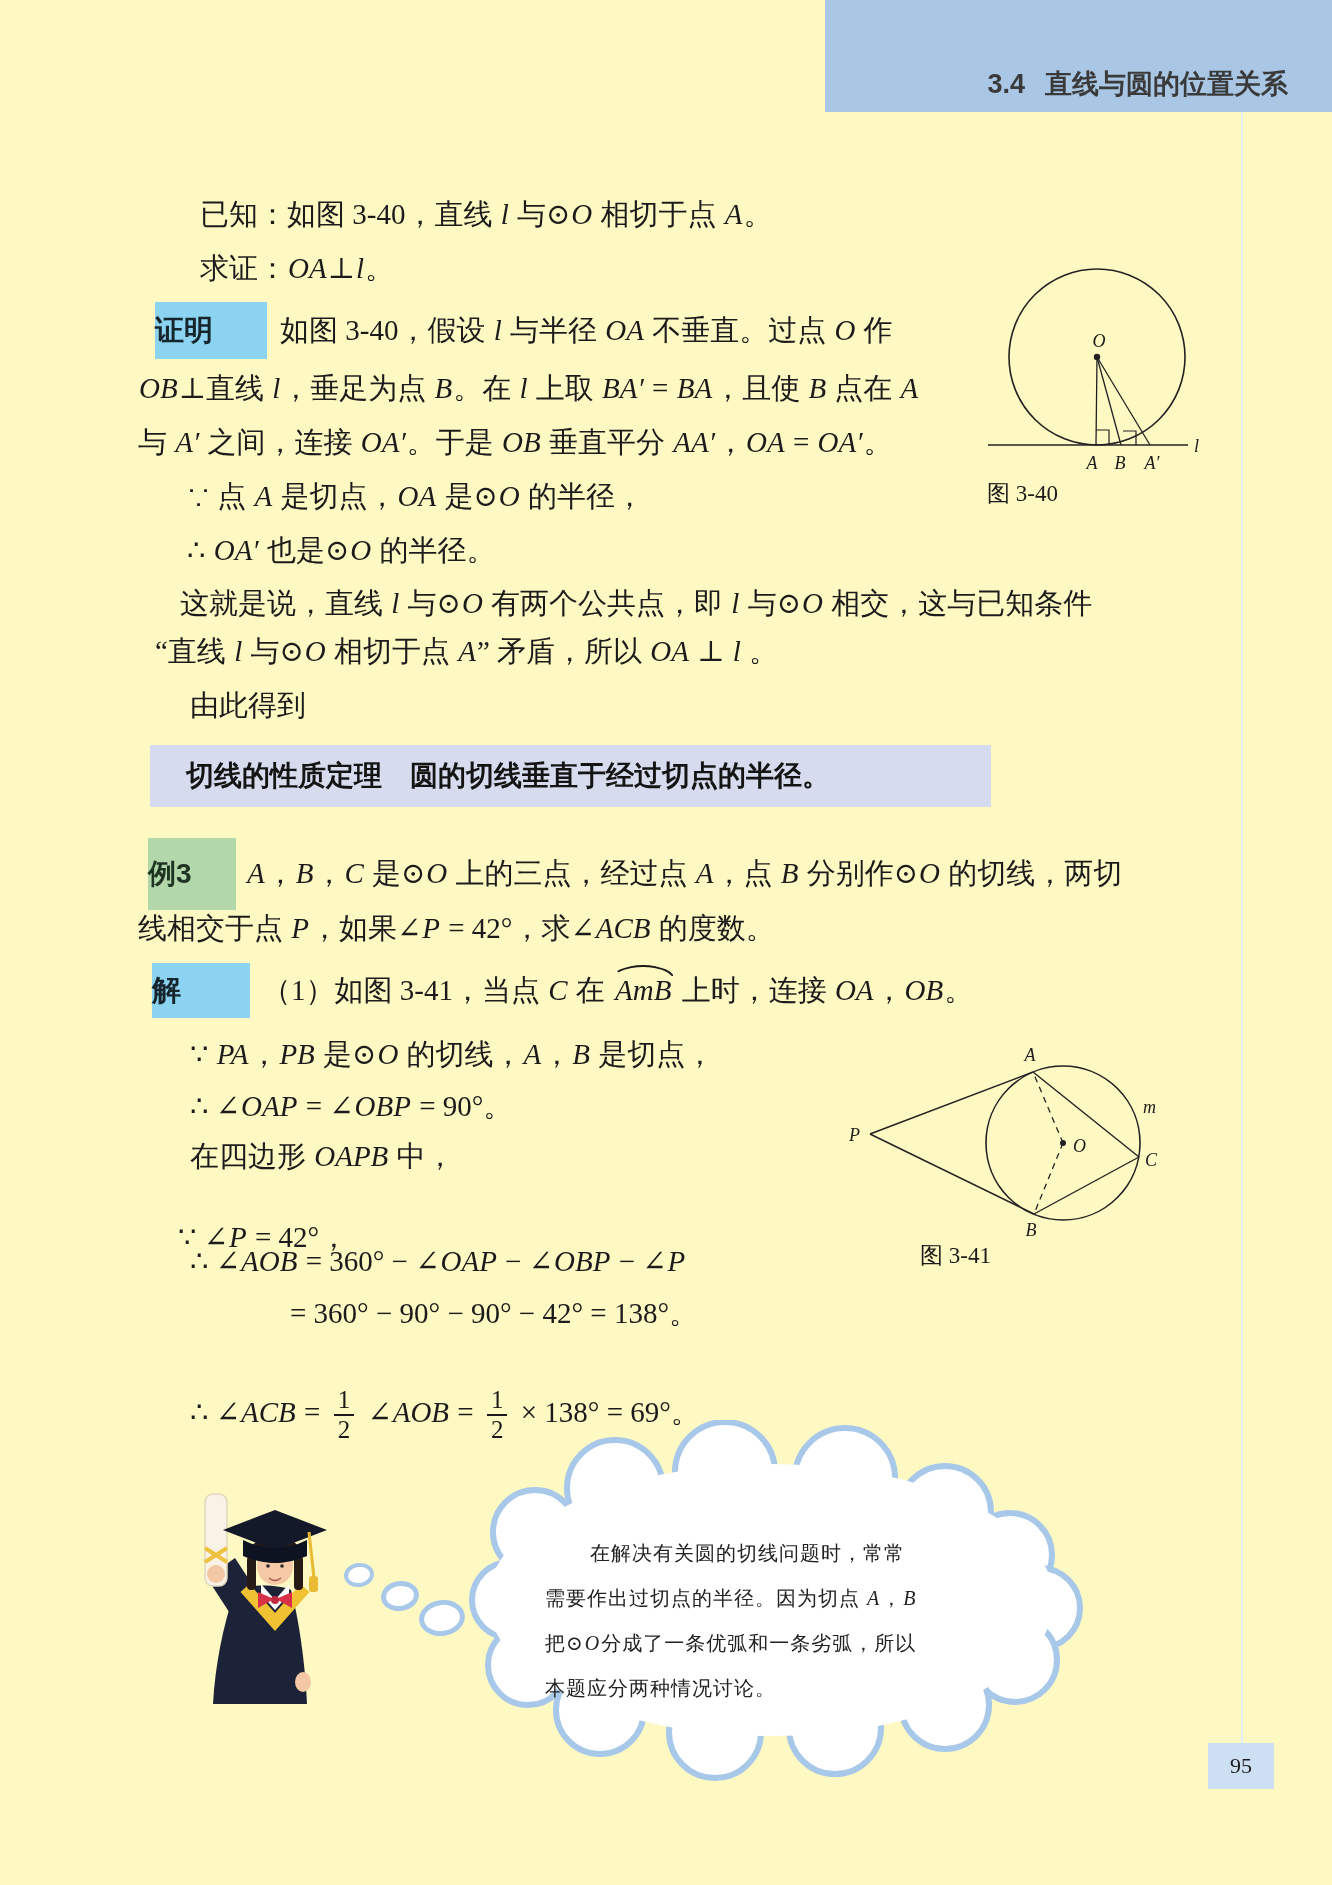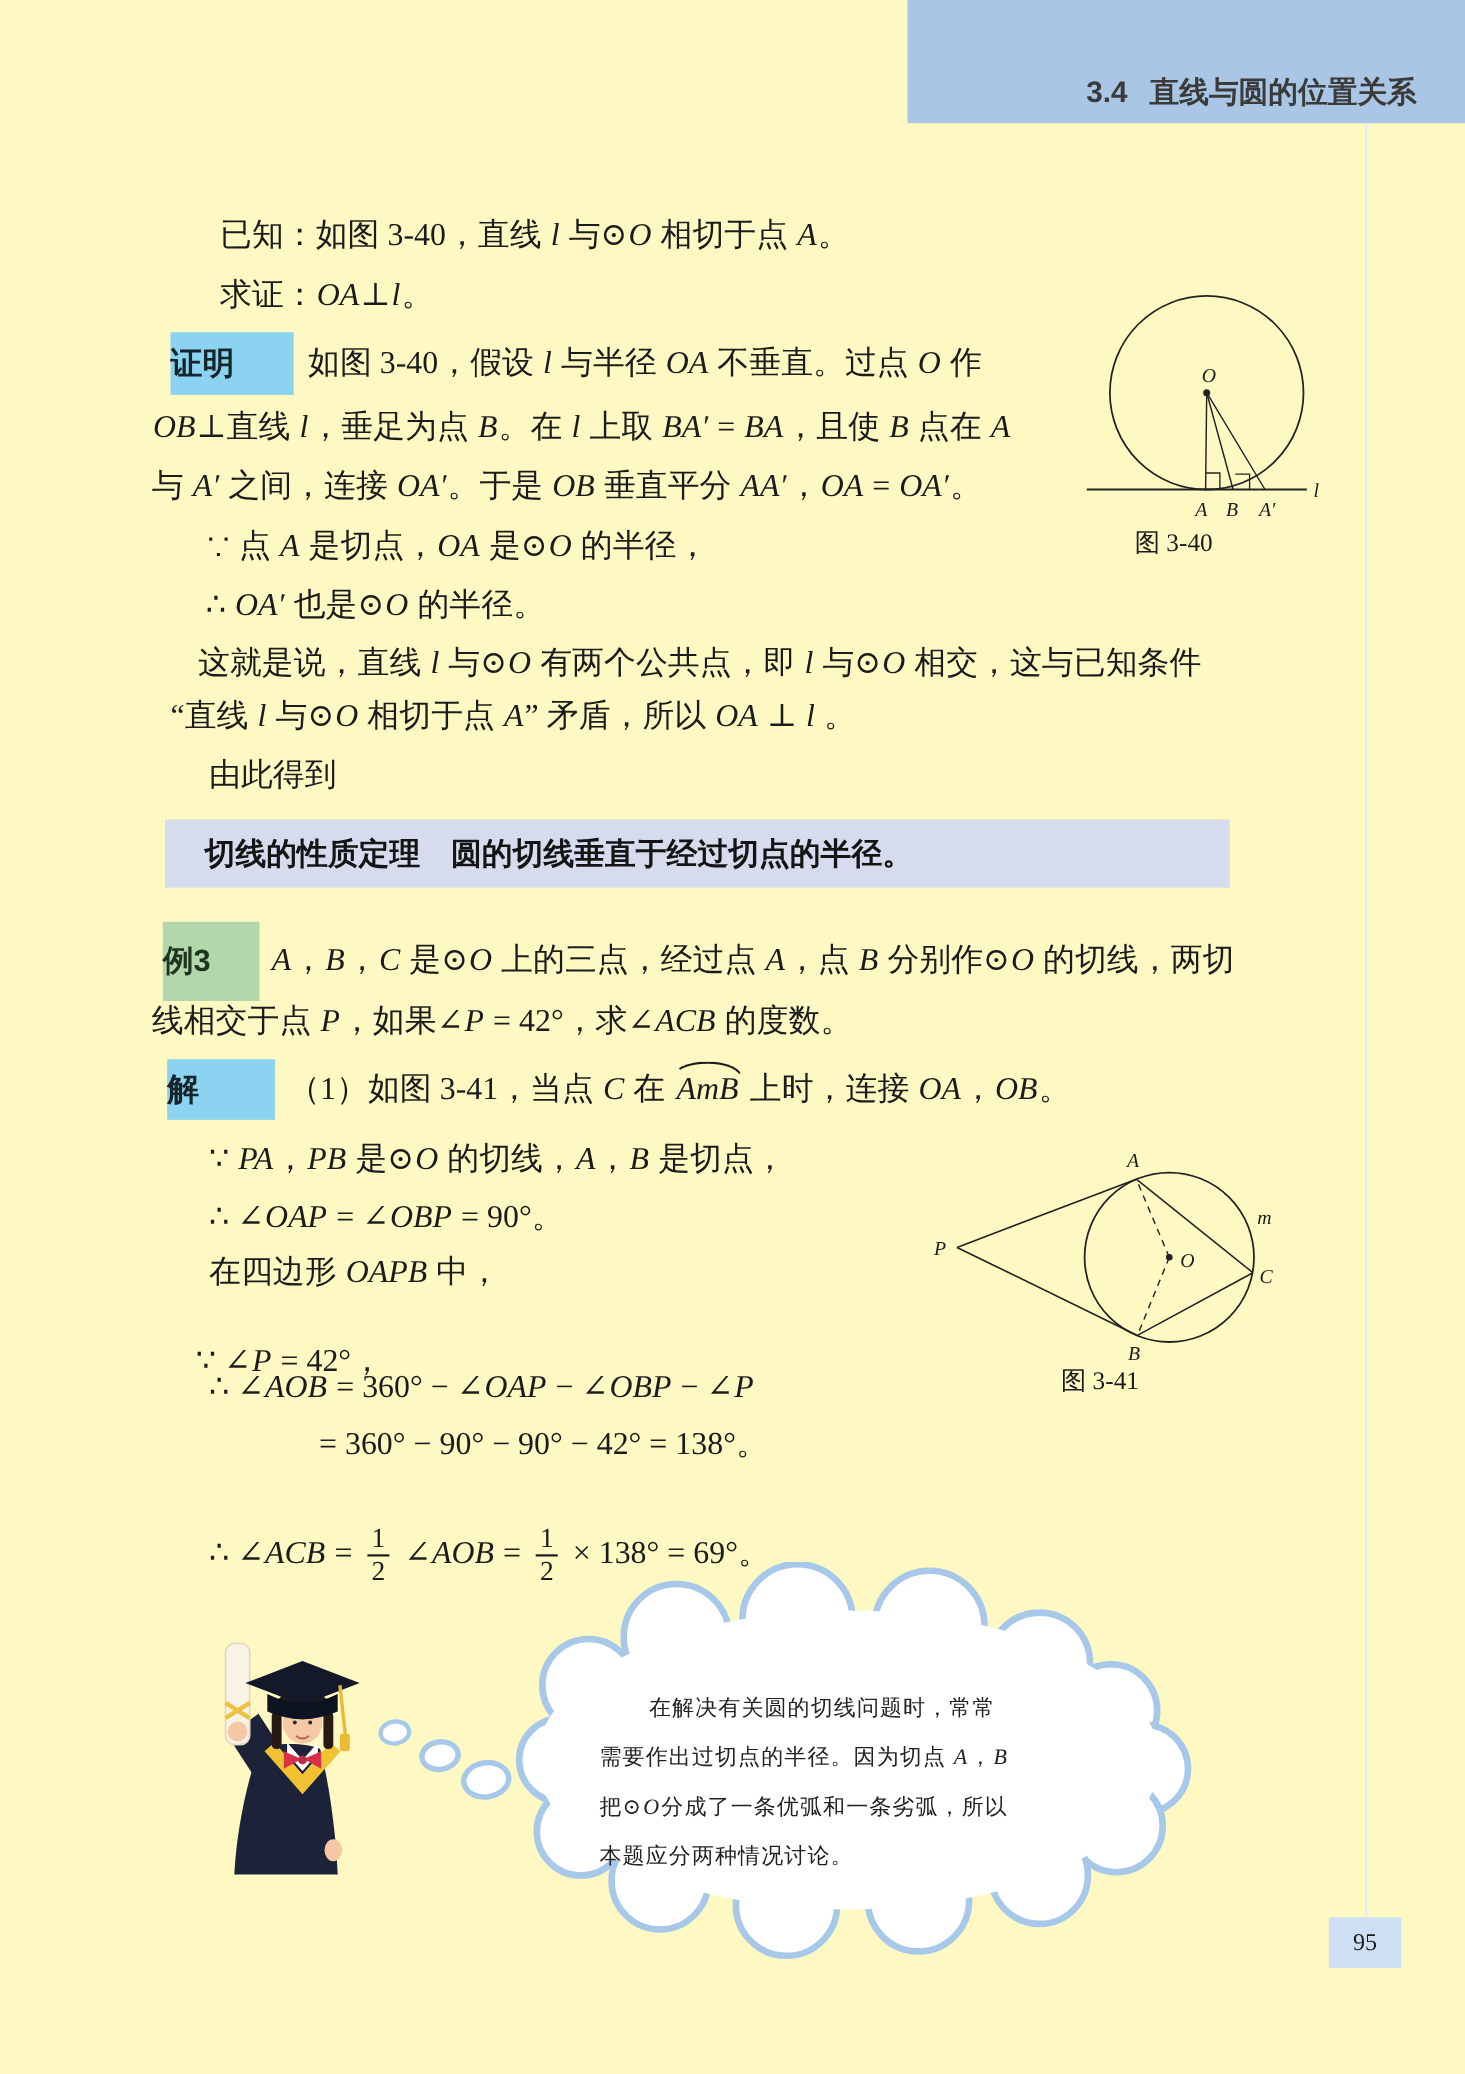--- a/index.html
+++ b/index.html
@@ -24,25 +24,25 @@
         font-size:25px;margin:0 6px;vertical-align:middle;}
   .frac .fn{padding:0 4px 1px;border-bottom:2px solid #1b1b1b;}
   .frac .fd{padding-top:1px;}
   .tall{line-height:64px;margin-top:40px;}
   
   .label-box{position:absolute;display:flex;align-items:center;
         font-family:"Liberation Sans","DejaVu Sans",sans-serif;font-weight:bold;color:#16242c;}
   #proof-box{left:155px;top:302px;width:112px;height:57px;background:var(--box_blue,#8bd3f0);font-size:29px;}
   #example-box{left:148px;top:838px;width:88px;height:72px;background:var(--box_green,#b2d7aa);font-size:28px;color:#1e3320;}
   #solution-box{left:152px;top:963px;width:98px;height:55px;background:var(--box_blue,#8bd3f0);font-size:29px;}
-  #theorem-box{left:150px;top:745px;width:968px;height:62px;background:var(--theorem_bg,#d6dcee);
+  #theorem-box{left:150px;top:745px;width:841px;height:62px;background:var(--theorem_bg,#d6dcee);
         display:flex;align-items:center;padding-left:36px;box-sizing:border-box;
         font-family:"Liberation Sans","DejaVu Sans",sans-serif;font-weight:bold;font-size:28px;color:#141414;}
   
-  .fig-caption{position:absolute;font-size:23px;color:#1b1b1b;text-align:center;width:160px;}
+  .fig-caption{position:absolute;font-size:23px;color:#1b1b1b;width:160px;}
   .figsvg line,.figsvg circle.oline,.figsvg polyline{stroke:#222;fill:none;}
   .figsvg text{font-family:"Liberation Serif","DejaVu Serif",serif;font-style:italic;font-size:18px;fill:#1b1b1b;}
   .dash{stroke-dasharray:6 5;}
   
   .ring{position:absolute;border-radius:50%;border:4px solid var(--cloud_stroke,#a8c8ea);background:#fff;transform:rotate(-8deg);}
   .margin-line{left:1241px;top:112px;width:2px;height:1631px;background:#e3edf7;}
   .page-badge{left:1208px;top:1743px;width:66px;height:46px;background:var(--badge_bg,#cde0f3);
         display:flex;align-items:center;justify-content:center;font-size:22px;color:#1b1b1b;}
 </style>
 </head>

